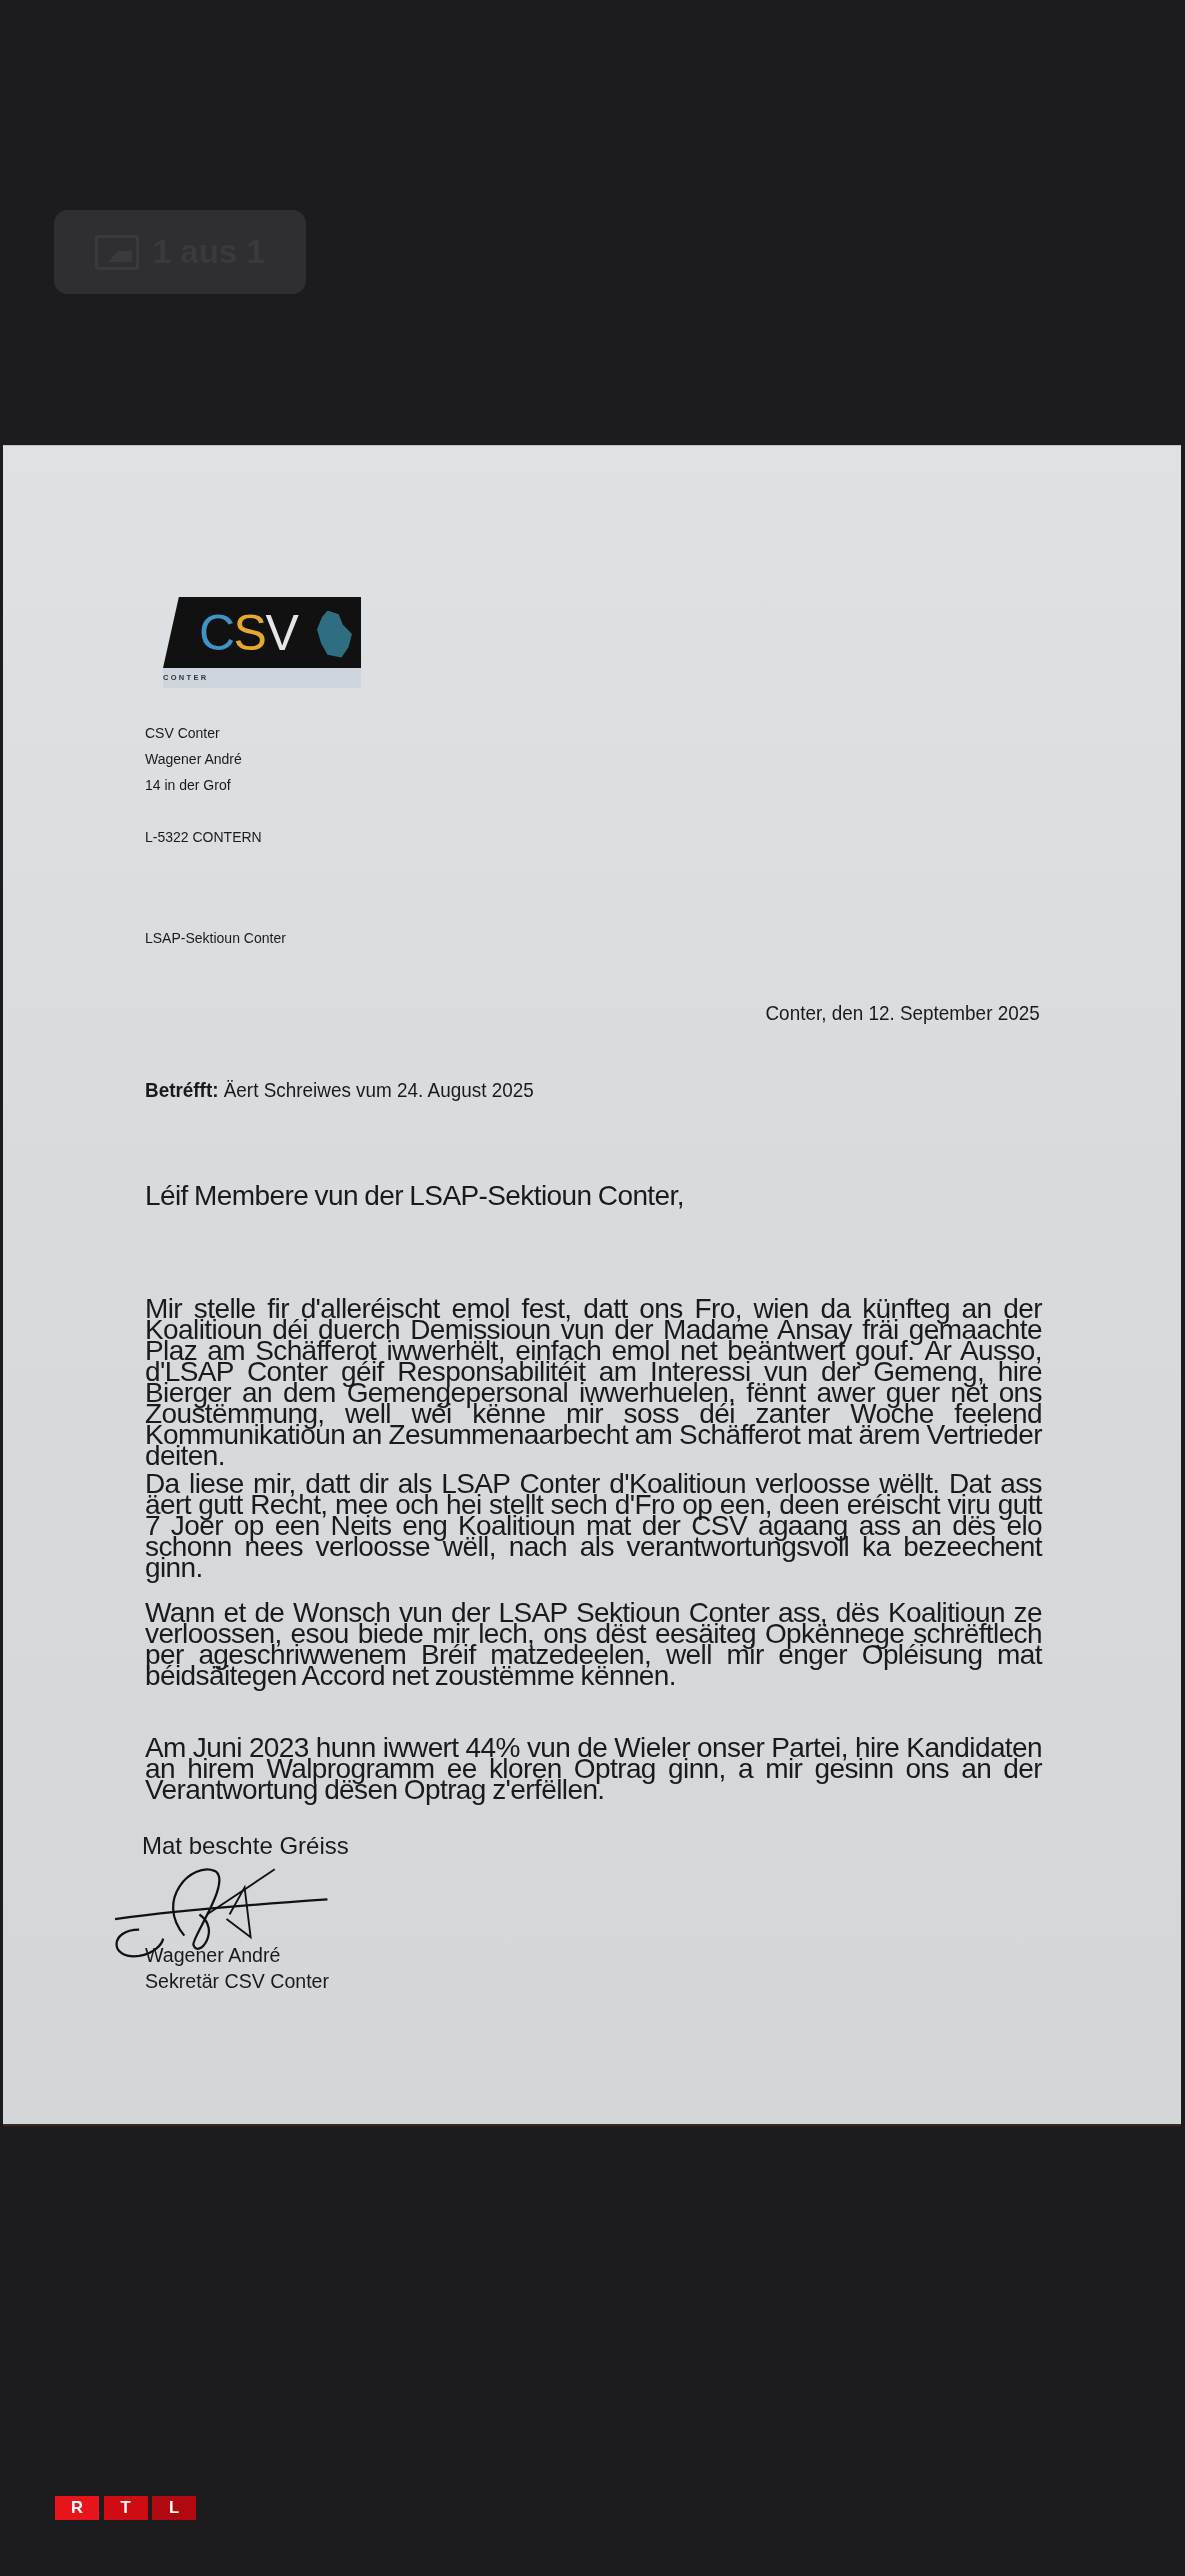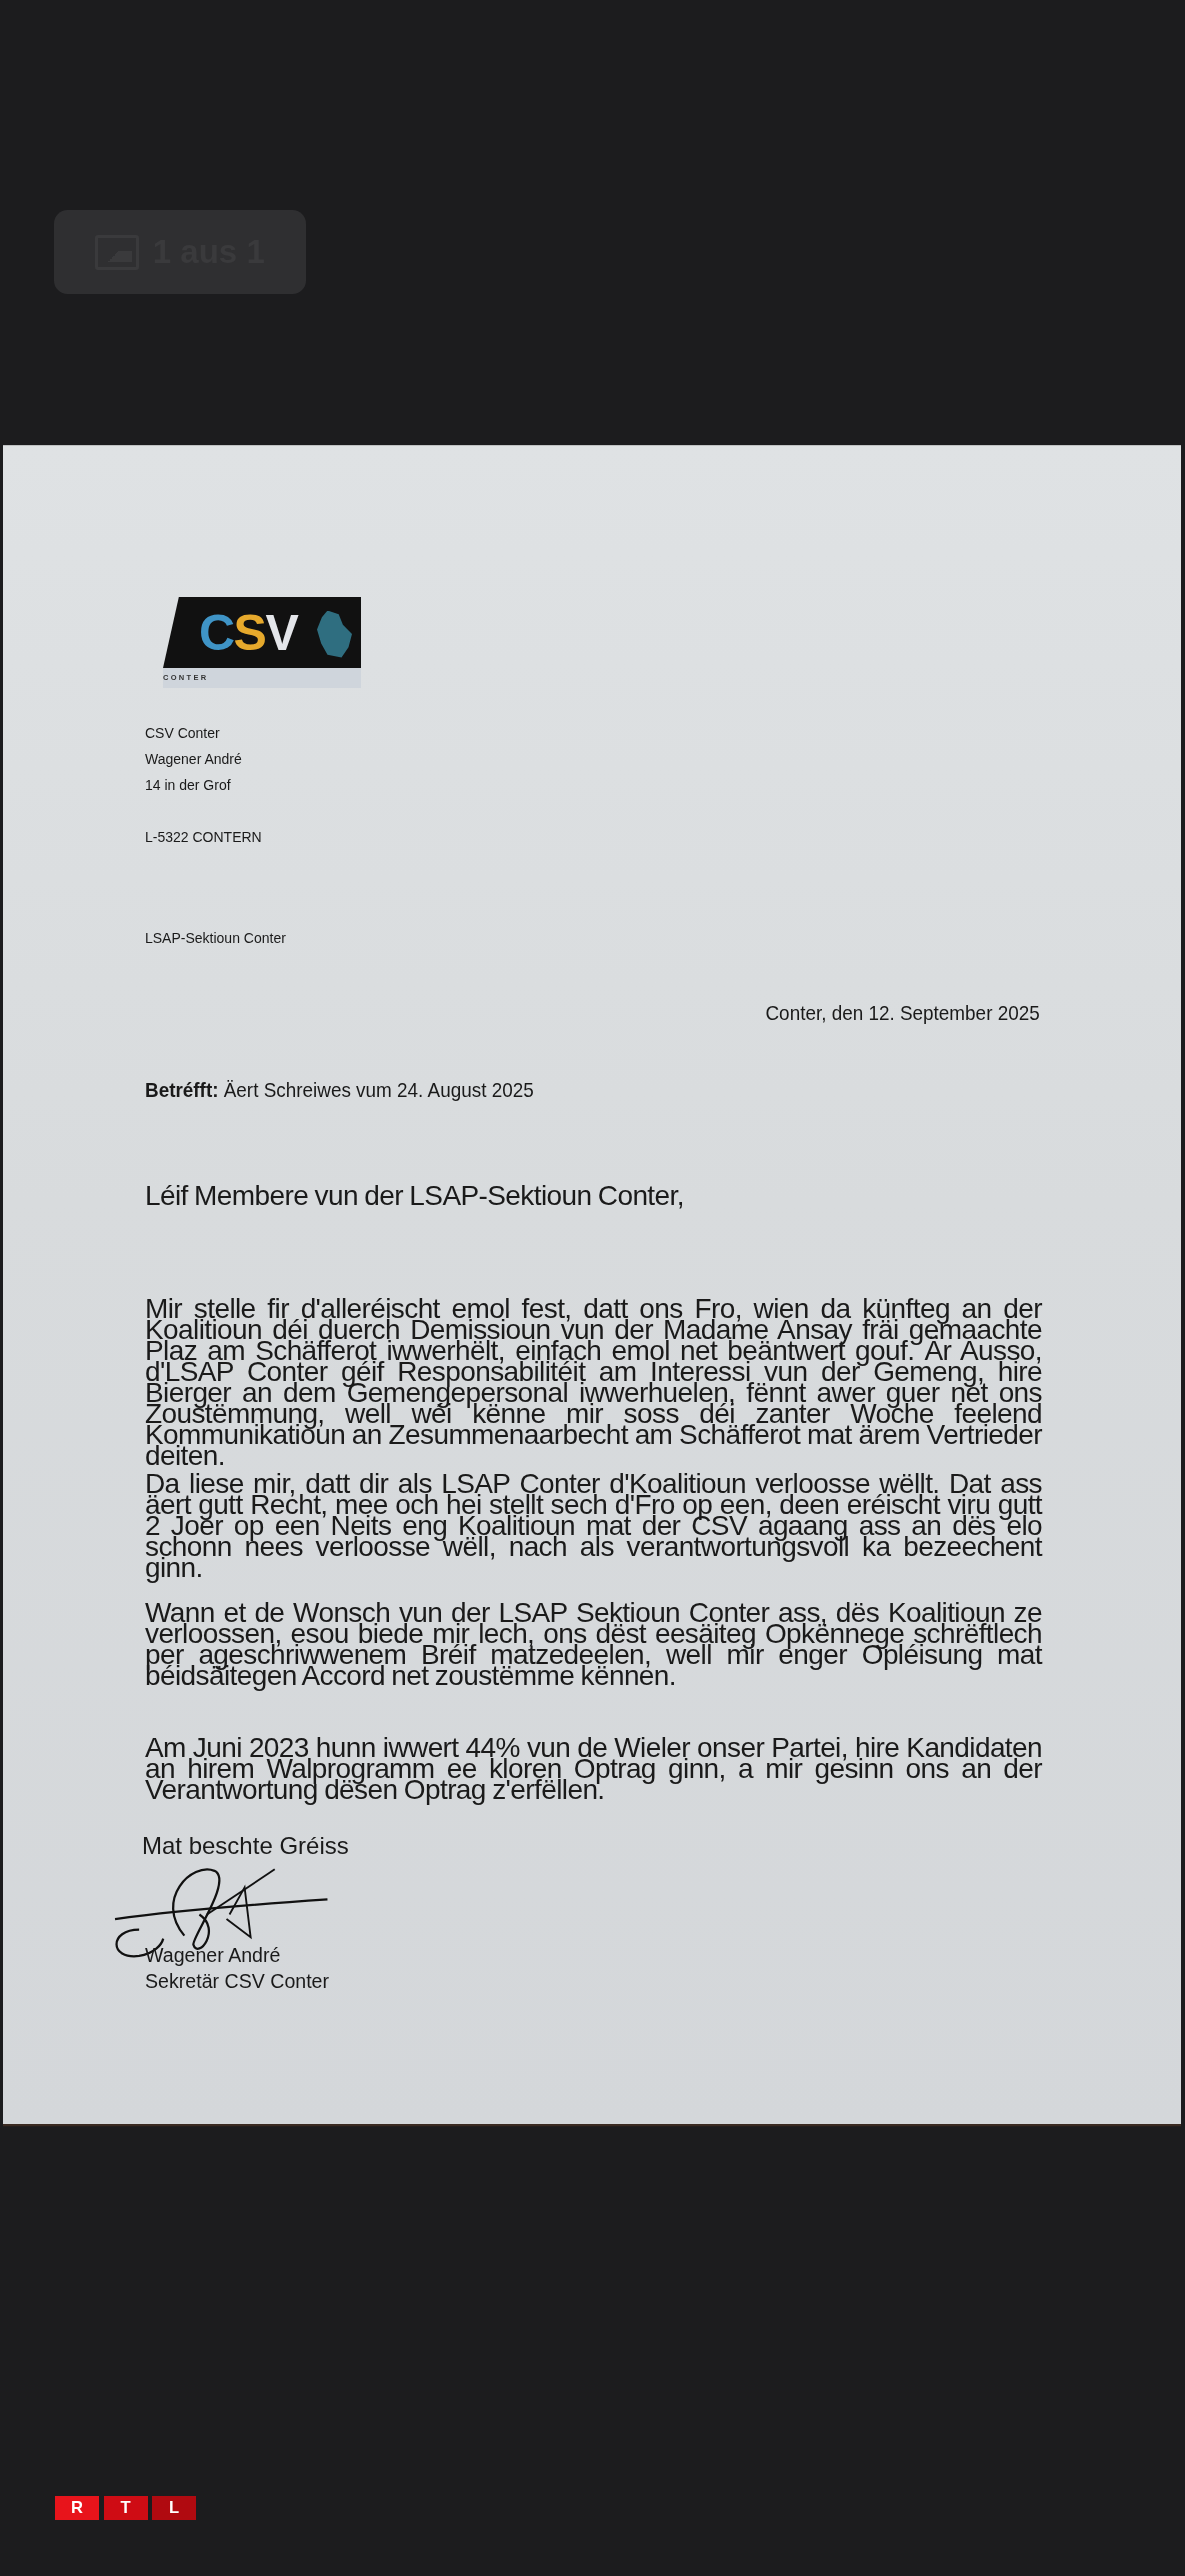--- a/index.html
+++ b/index.html
@@ -72,21 +72,21 @@
       width: 198px;
       height: 71px;
       background: #111111;
       clip-path: polygon(8% 0, 100% 0, 100% 100%, 0 100%);
     }
     .logo-text {
       position: absolute;
       left: 36px;
       top: 10.6px;
       font-size: 50px;
-      font-weight: bold;
+      font-weight: normal;
       letter-spacing: -1.5px;
       line-height: 50px;
     }
     .logo-text .c { color: #3f94c6; }
     .logo-text .s { color: #e6a92c; }
     .logo-text .v { color: #e4e6ea; }
     .logo-lux {
       position: absolute;
       left: 154px;
       top: 13.6px;
@@ -226,21 +226,21 @@
     <div class="block recipient">LSAP-Sektioun Conter</div>
 
     <div class="date">Conter, den 12. September  2025</div>
 
     <div class="subject">
       <b>Betréfft:</b><span> Äert Schreiwes vum 24. August 2025</span>
     </div>
 
     <div class="body-text salutation">Léif Membere vun der LSAP-Sektioun Conter,</div>
     <div class="body-text p2">Mir stelle fir d'alleréischt emol fest, datt ons Fro, wien da künfteg an der Koalitioun déi duerch Demissioun vun der Madame Ansay fräi gemaachte Plaz am Schäfferot iwwerhëlt, einfach emol net beäntwert gouf. Är Ausso, d'LSAP Conter géif Responsabilitéit am Interessi vun der Gemeng, hire Bierger an dem Gemengepersonal iwwerhuelen, fënnt awer guer net ons Zoustëmmung, well wéi kënne mir soss déi zanter Woche feelend Kommunikatioun an Zesummenaarbecht am Schäfferot mat ärem Vertrieder deiten.</div>
-    <div class="body-text p3">Da liese mir, datt dir als LSAP Conter d'Koalitioun verloosse wëllt. Dat ass äert gutt Recht, mee och hei stellt sech d'Fro op een, deen eréischt viru gutt 2 Joer op een Neits eng Koalitioun mat der CSV agaang ass an dës elo schonn nees verloosse wëll, nach als verantwortungsvoll ka bezeechent ginn.</div>
+    <div class="body-text p3">Da liese mir, datt dir als LSAP Conter d'Koalitioun verloosse wëllt. Dat ass äert gutt Recht, mee och hei stellt sech d'Fro op een, deen eréischt viru gutt 7 Joer op een Neits eng Koalitioun mat der CSV agaang ass an dës elo schonn nees verloosse wëll, nach als verantwortungsvoll ka bezeechent ginn.</div>
     <div class="body-text p4">Wann et de Wonsch vun der LSAP Sektioun Conter ass, dës Koalitioun ze verloossen, esou biede mir lech, ons dëst eesäiteg Opkënnege schrëftlech per ageschriwwenem Bréif matzedeelen, well mir enger Opléisung mat béidsäitegen Accord net zoustëmme kënnen.</div>
     <div class="body-text p5">Am Juni 2023 hunn iwwert 44% vun de Wieler onser Partei, hire Kandidaten an hirem Walprogramm ee kloren Optrag ginn, a mir gesinn ons an der Verantwortung dësen Optrag z'erfëllen.</div>
 
     <div class="closing">Mat beschte Gréiss</div>
 
     <svg class="signature" viewBox="0 0 300 140">
       <path d="M8 86 C 80 76, 200 66, 290 60" stroke="#111" stroke-width="3" fill="none"></path>
       <path d="M100 108 C 60 60, 110 10, 140 22 C 165 34, 110 110, 112 120 C 118 140, 150 100, 120 80" stroke="#111" stroke-width="3" fill="none"></path>
       <path d="M130 80 L 220 20" stroke="#111" stroke-width="2.5" fill="none"></path>
       <path d="M160 80 L 180 44 L 188 110 L 156 86" stroke="#111" stroke-width="2.5" fill="none"></path>

